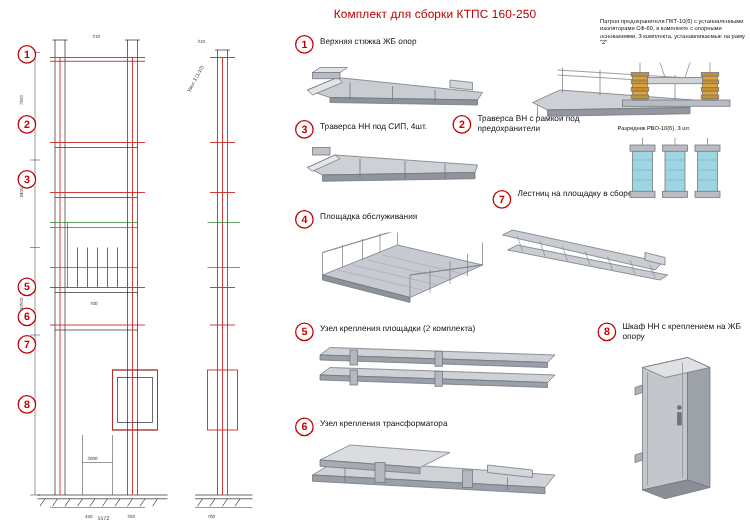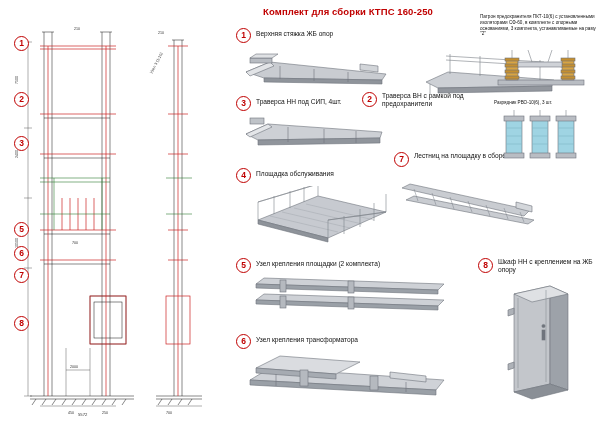--- a/index.html
+++ b/index.html
@@ -22,21 +22,21 @@
   }
 
   
   .title {
     position: absolute;
     left: 198px;
     top: 6px;
     width: 300px;
     text-align: center;
     font-size: 9.5px;
-    font-weight: bold;
+    font-weight: normal;
     color: #c00000;
     letter-spacing: 0.1px;
   }
 
   
   .drawing {
     position: absolute;
     left: 6px;
     top: 18px;
     width: 208px;

